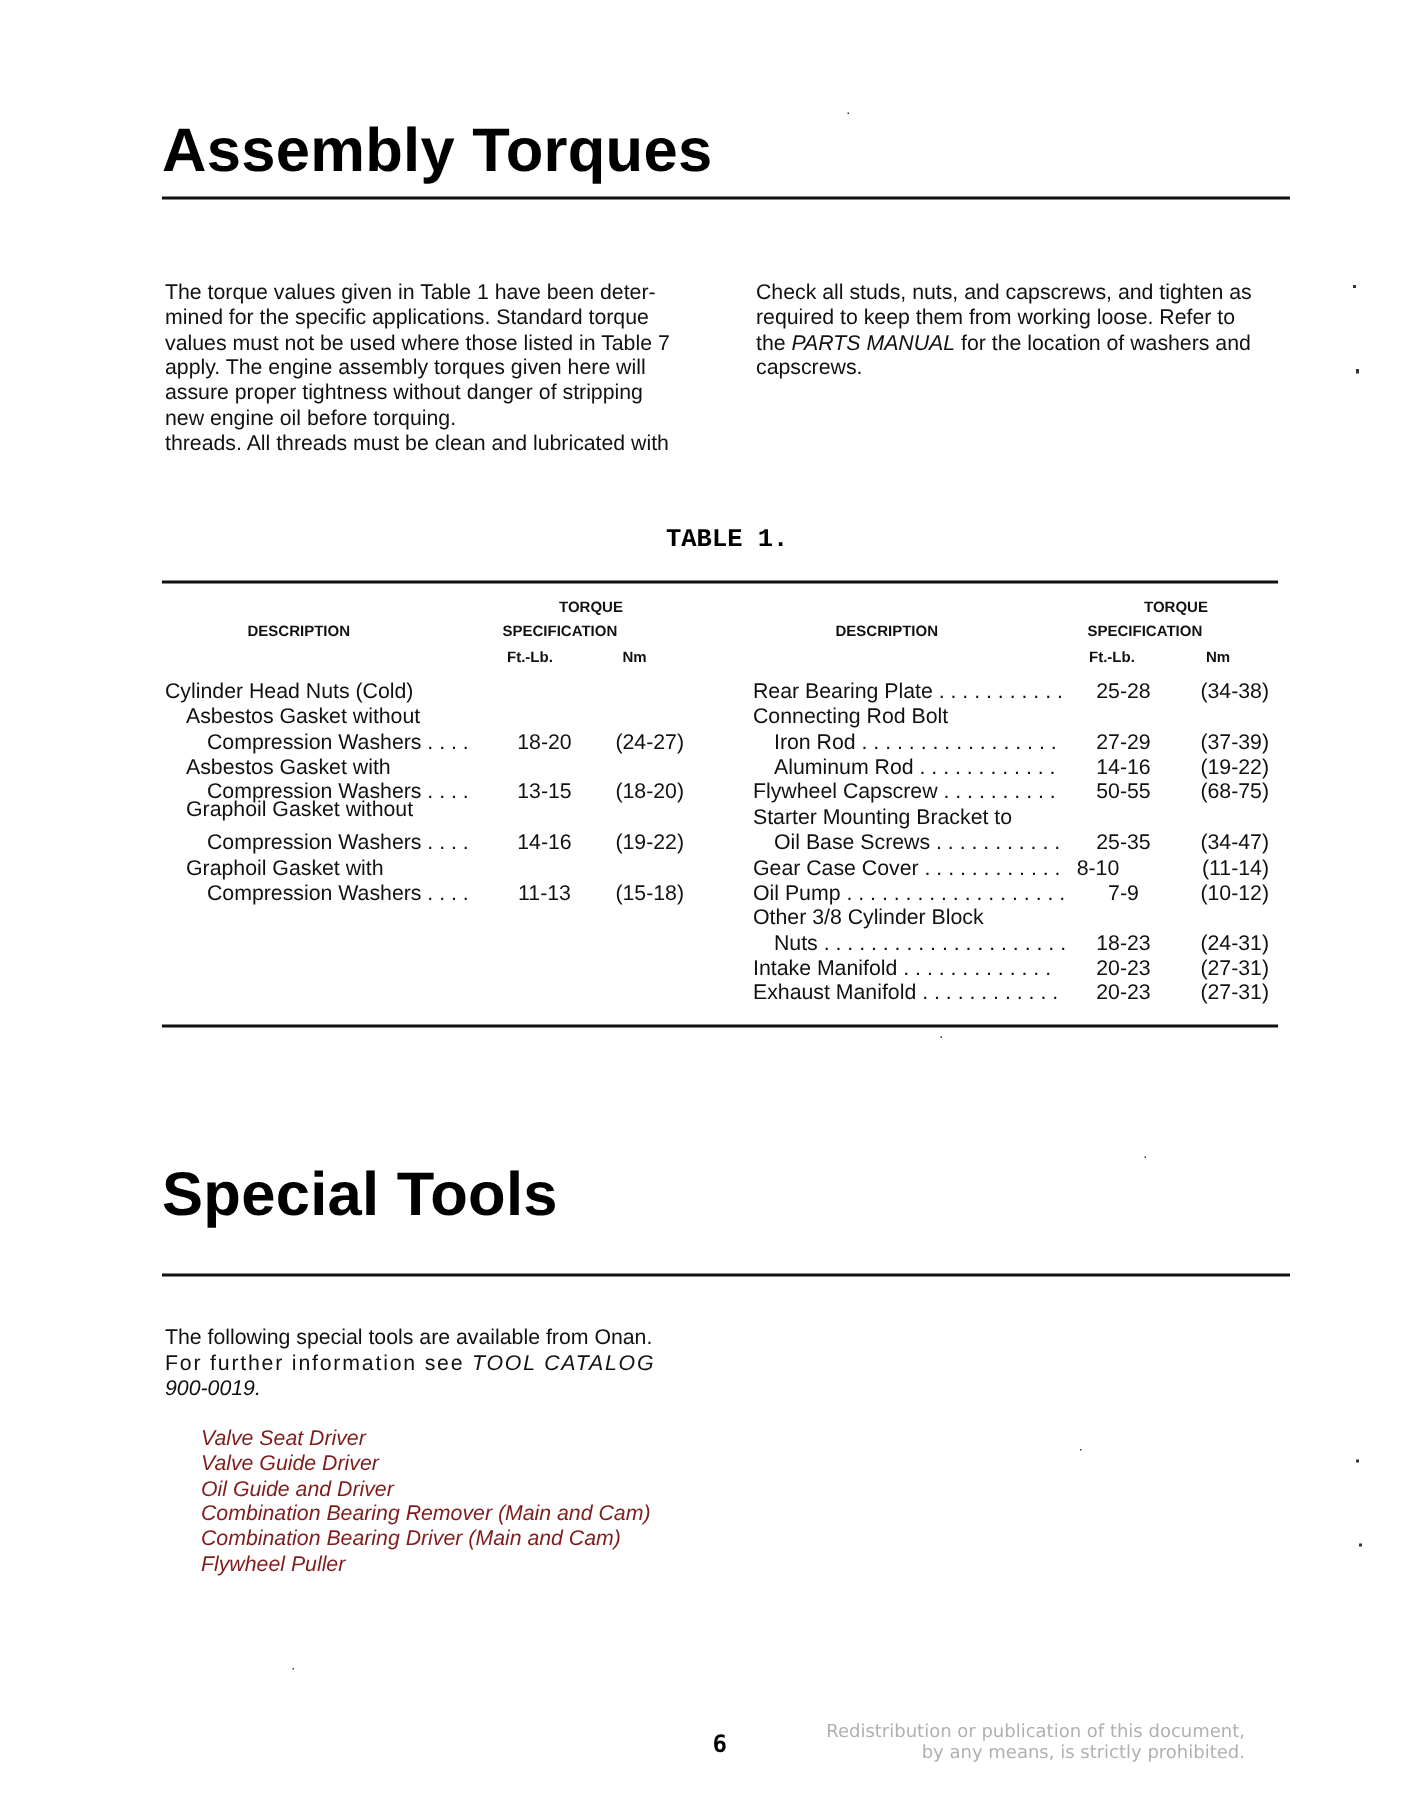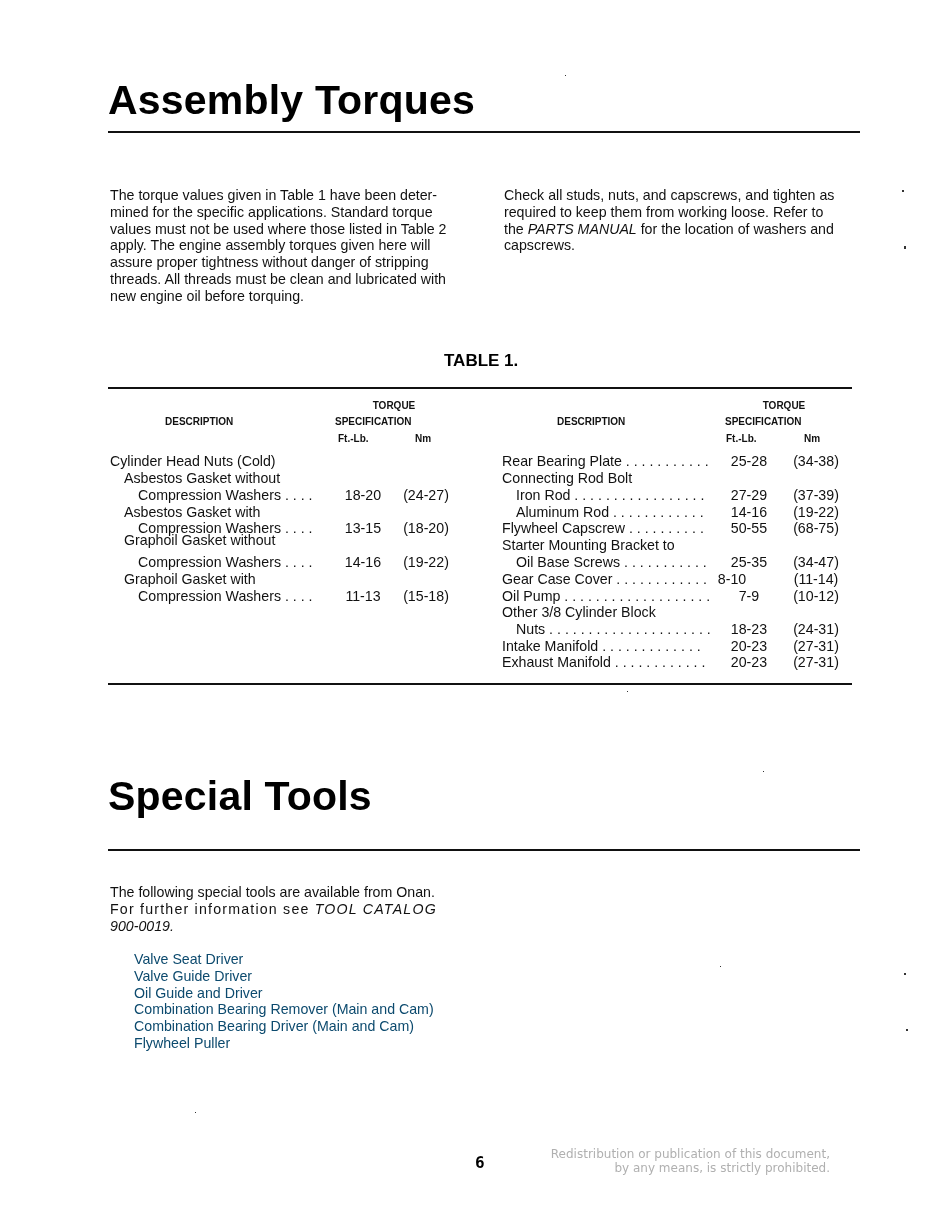--- a/index.html
+++ b/index.html
@@ -4,45 +4,45 @@
 <style>
   html, body { margin: 0; padding: 0; background: #ffffff; }
   body { width: 938px; height: 1210px; position: relative; overflow: hidden;
          font-family: "Liberation Sans", sans-serif; color: #111; }
   .abs { position: absolute; }
   .h1 { font-family: "Liberation Sans", sans-serif; font-weight: bold; font-size: 41px;
         letter-spacing: 0.2px; color: #000; line-height: 1; }
   .rule { position: absolute; height: 2px; background: #111; }
   .para { font-size: 14.2px; line-height: 16.8px; color: #111; }
   .para i { font-style: italic; }
-  .table-title { font-weight: bold; font-size: 17px; color: #000; }
+  .table-title { font-weight: bold; font-size: 17px; color: #000; font-family: Liberation Mono, monospace; }
   .th { font-weight: bold; font-size: 10px; color: #111; line-height: 16.8px; }
   .row { position: absolute; font-size: 14.2px; line-height: 16.8px; height: 16.8px; white-space: nowrap; color: #111; }
   .row .desc { position: absolute; left: 0; }
   .row .ft { position: absolute; text-align: center; width: 50px; }
-  .row .nm { position: absolute; text-align: center; width: 60px; }
-  .tools { font-size: 14.2px; line-height: 16.8px; color: #0c4a6e; }
+  .row .nm { position: absolute; text-align: right; width: 60px; }
+  .tools { font-style: italic; font-size: 14.2px; line-height: 16.8px; color: #7f1d1d; }
   .pagenum { font-weight: bold; font-size: 16px; color: #000; font-family: "DejaVu Sans Mono", monospace; }
   .watermark { font-size: 12px; line-height: 14px; color: #b0b0b0; text-align: right; font-family: "DejaVu Sans", sans-serif; }
   .speck { position: absolute; width: 2px; height: 2px; background: #333; }
 </style>
 </head>
 <body>
 
 <div class="abs h1" style="left:108px; top:80px;">Assembly Torques</div>
 <div class="rule" style="left:108px; top:131px; width:752px;"></div>
 
 <div class="abs para" style="left:110px; top:187px; width:360px;">
   <div>The torque values given in Table 1 have been deter-</div>
   <div>mined for the specific applications. Standard torque</div>
-  <div>values must not be used where those listed in Table 2</div>
+  <div>values must not be used where those listed in Table 7</div>
   <div>apply. The engine assembly torques given here will</div>
   <div>assure proper tightness without danger of stripping</div>
+  <div>new engine oil before torquing.</div>
   <div>threads. All threads must be clean and lubricated with</div>
-  <div>new engine oil before torquing.</div>
 </div>
 
 <div class="abs para" style="left:504px; top:187px; width:360px;">
   <div>Check all studs, nuts, and capscrews, and tighten as</div>
   <div>required to keep them from working loose. Refer to</div>
   <div><span>the </span><i>PARTS MANUAL</i><span> for the location of washers and</span></div>
   <div>capscrews.</div>
 </div>
 
 <div class="abs table-title" style="left:444px; top:351px;">TABLE 1.</div>

